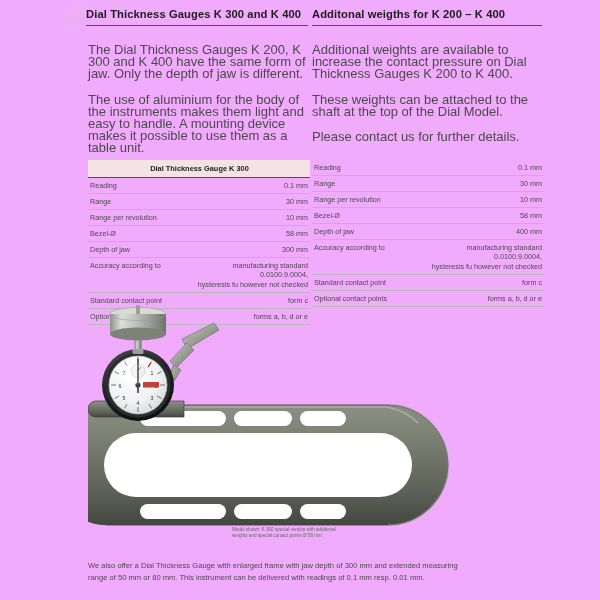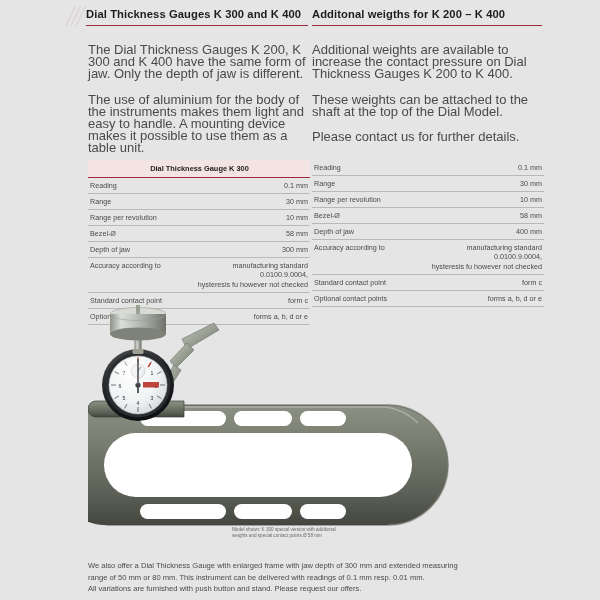--- a/index.html
+++ b/index.html
@@ -11,21 +11,21 @@
     width: 600px;
     height: 600px;
     overflow: hidden;
     font-family: "Liberation Sans", sans-serif;
     color: #3a3a3a;
     position: relative;
   }
   .page {
     position: absolute;
     inset: 0;
-    background: #e5e5e5;
+    background: #f0abfc;
   }
 
   
   .hatch {
     position: absolute;
     left: 64px;
     top: 4px;
     width: 26px;
     height: 26px;
     opacity: 0.55;
@@ -425,16 +425,15 @@
   </div>
 
   <div class="caption">
     <div>Model shown: K 300 special version with additional</div>
     <div>weights and special contact points Ø 58 mm</div>
   </div>
 
   <div class="footer">
     <div>We also offer a Dial Thickness Gauge with enlarged frame with jaw depth of 300 mm and extended measuring</div>
     <div>range of 50 mm or 80 mm. This instrument can be delivered with readings of 0.1 mm resp. 0.01 mm.</div>
-    <div>All variations are furnished with push button and stand. Please request our offers.</div>
   </div>
 
 </div>
 
 </body></html>

